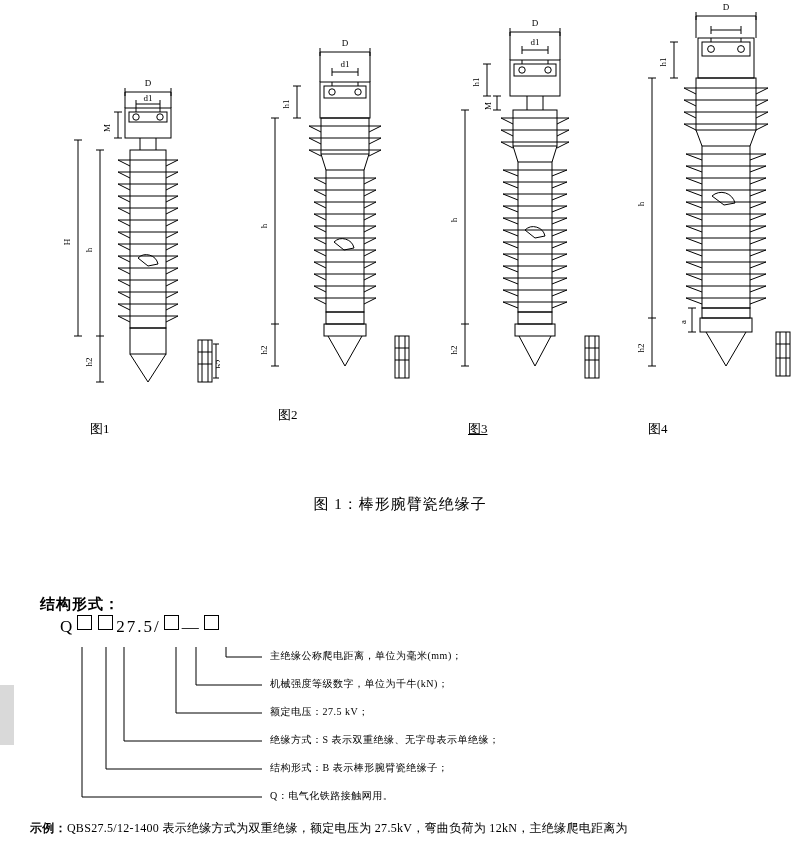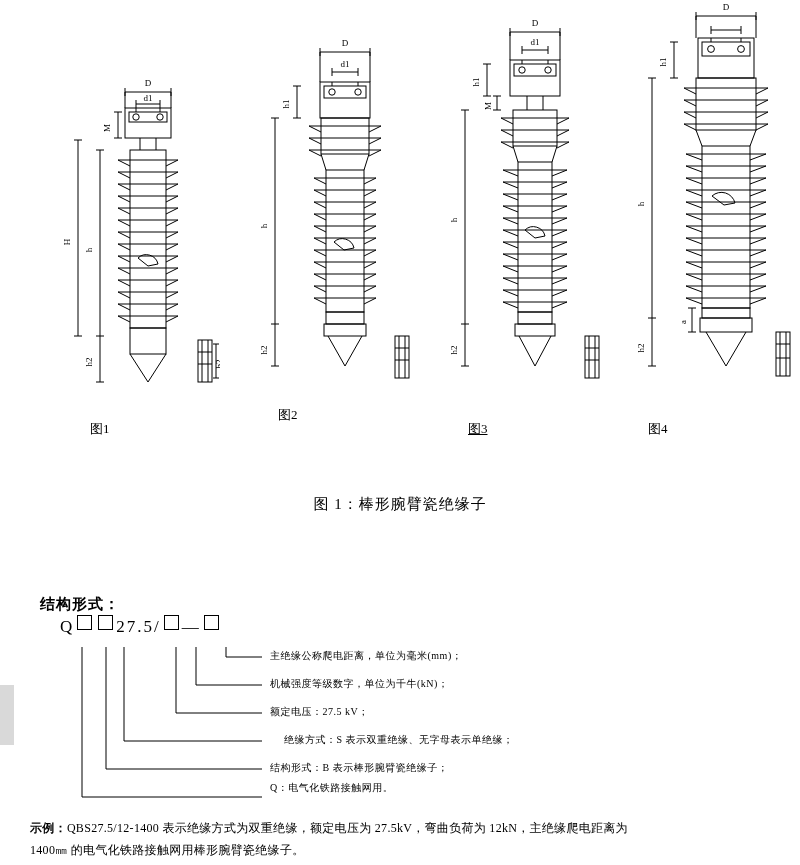--- a/index.html
+++ b/index.html
@@ -538,23 +538,22 @@
         <line x1="106" y1="174" x2="262" y2="174"></line>
 
         <line x1="82" y1="52" x2="82" y2="202"></line>
         <line x1="82" y1="202" x2="262" y2="202"></line>
       </g>
     </svg>
 
     <div class="legend-item" style="left:270px;top:54px;">主绝缘公称爬电距离，单位为毫米(mm)；</div>
     <div class="legend-item" style="left:270px;top:82px;">机械强度等级数字，单位为千牛(kN)；</div>
     <div class="legend-item" style="left:270px;top:110px;">额定电压：27.5 kV；</div>
-    <div class="legend-item" style="left:284px;top:138px;">绝缘方式：S 表示双重绝缘、无字母表示单绝缘；</div>
+    <div class="legend-item" style="left:270px;top:138px;">绝缘方式：S 表示双重绝缘、无字母表示单绝缘；</div>
     <div class="legend-item" style="left:270px;top:166px;">结构形式：B 表示棒形腕臂瓷绝缘子；</div>
-    <div class="legend-item" style="left:270px;top:186px;">Q：电气化铁路接触网用。</div>
+    <div class="legend-item" style="left:270px;top:194px;">Q：电气化铁路接触网用。</div>
 
     <div class="example">
       <b>示例：</b><span>QBS27.5/12-1400 表示绝缘方式为双重绝缘，额定电压为 27.5kV，弯曲负荷为 12kN，主绝缘爬电距离为</span><br>
-      <span>1400㎜ 的电气化铁路接触网用棒形腕臂瓷绝缘子。</span>
     </div>
   </div>
 
 </div>
 
 </body></html>

